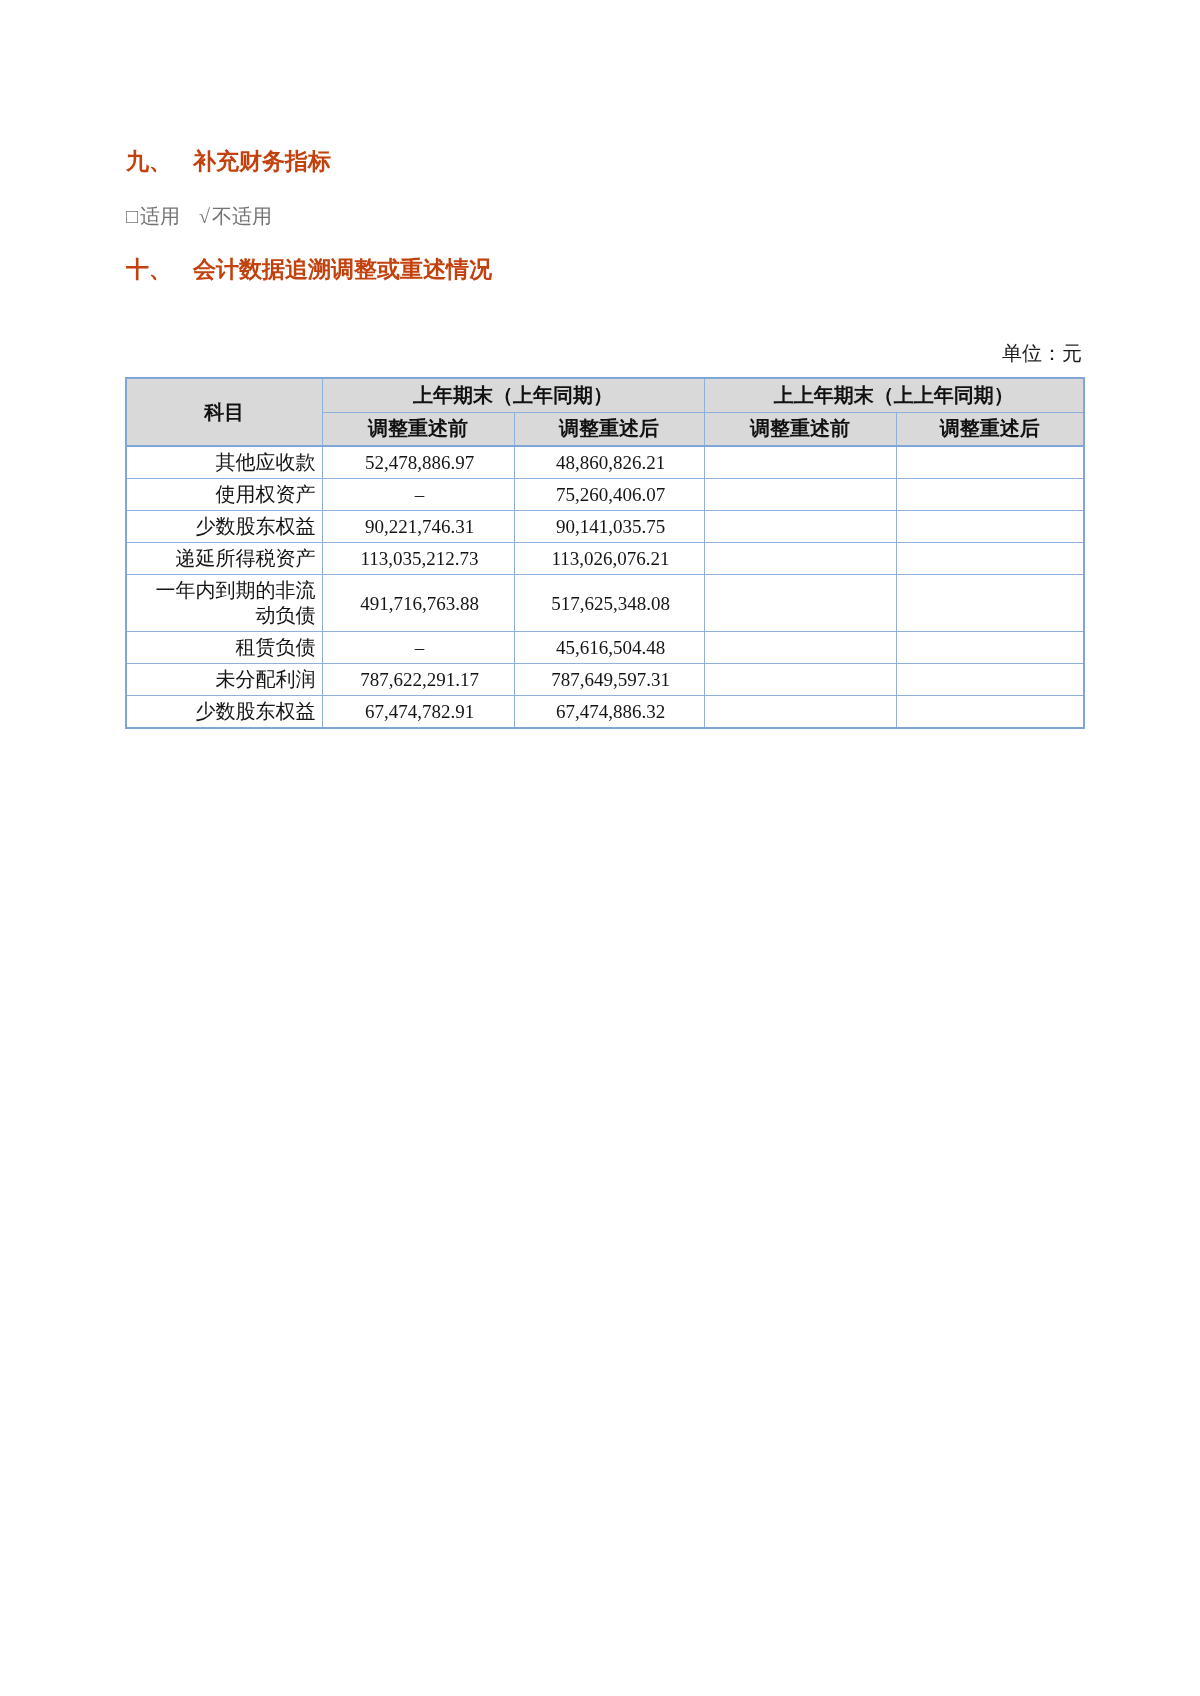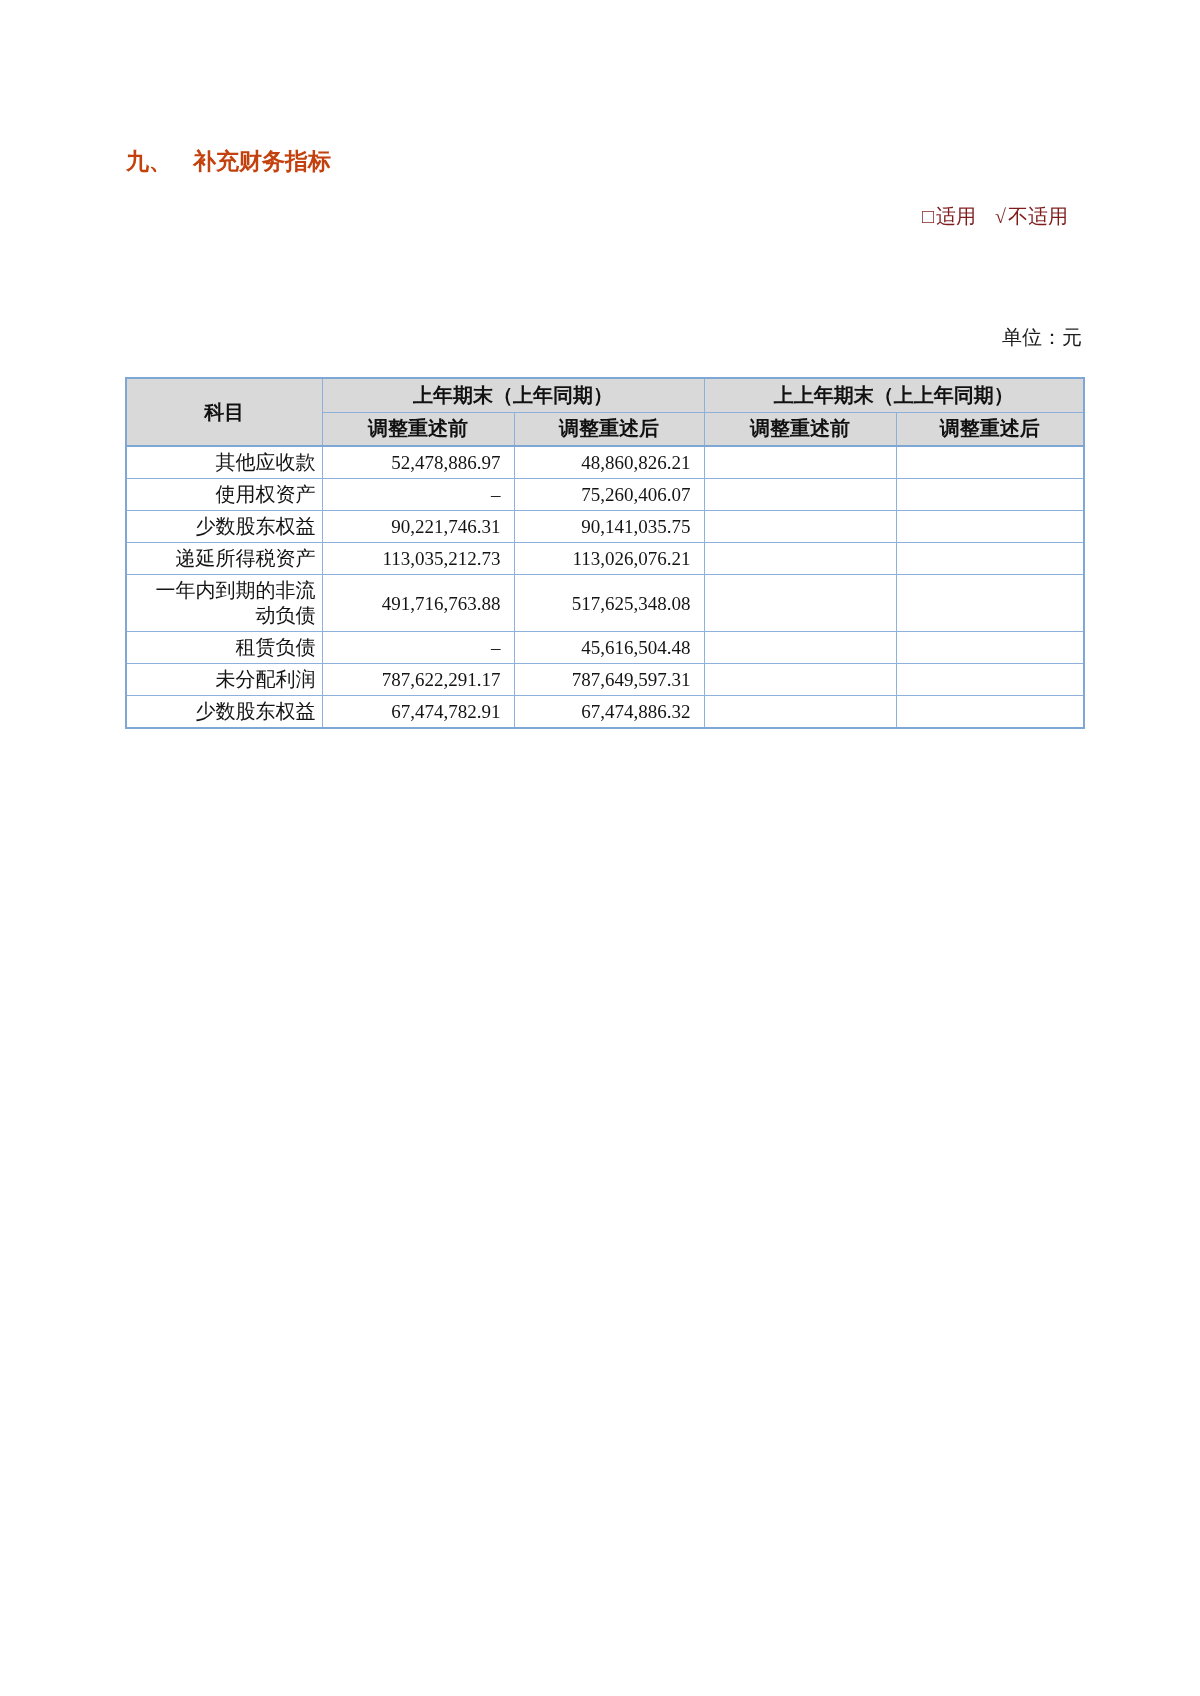--- a/index.html
+++ b/index.html
@@ -27,32 +27,31 @@
   }
   .heading .num { display: inline-block; width: 67px; }
   .h-nine { top: 146px; }
   .h-ten  { top: 254px; }
   .optline {
     position: absolute;
     left: 126px;
     width: 956px;
     font-size: 20px;
     line-height: 26px;
-    color: #7f1d1d;
+    color: #737373;
     white-space: nowrap;
-    text-align: right;
   }
   .opt-nine { top: 203px; }
   .opt-ten  { top: 310px; }
   .optline .opt { margin-right: 14px; }
   .optline .sym { margin-right: 2px; }
   .unit-line {
     position: absolute;
     left: 126px;
-    top: 324px;
+    top: 340px;
     width: 956px;
     text-align: right;
     font-size: 20px;
     line-height: 26px;
     color: #1c1c1c;
   }
   .table-wrap {
     position: absolute;
     left: 125px;
     top: 377px;
@@ -87,21 +86,21 @@
     padding: 3px 6px;
     line-height: 25px;
   }
   table.restate td.subject {
     text-align: right;
     padding-left: 10px;
     padding-right: 6px;
     height: 31px;
   }
   table.restate td.num {
-    text-align: right;
+    text-align: center;
     padding-right: 13px;
     font-size: 19px;
     font-family: "Liberation Serif", "DejaVu Serif", serif;
     white-space: nowrap;
     padding-left: 16px;
   }
   .page-number {
     position: absolute;
     top: 1540px;
     left: 0;
@@ -118,20 +117,23 @@
 
   <div class="heading h-nine">
     <span class="num">九、</span><span>补充财务指标</span>
   </div>
 
   <div class="optline opt-nine">
     <span class="opt"><span class="sym">□</span><span>适用</span></span>
     <span class="opt"><span class="sym">√</span><span>不适用</span></span>
   </div>
 
+  <div class="heading h-ten">
+    <span class="num">十、</span><span>会计数据追溯调整或重述情况</span>
+  </div>
 
 
   <div class="unit-line">单位：元</div>
 
   <div class="table-wrap">
     <table class="restate">
       <colgroup>
         <col style="width:196px">
           <col style="width:192px">
           <col style="width:190px">

